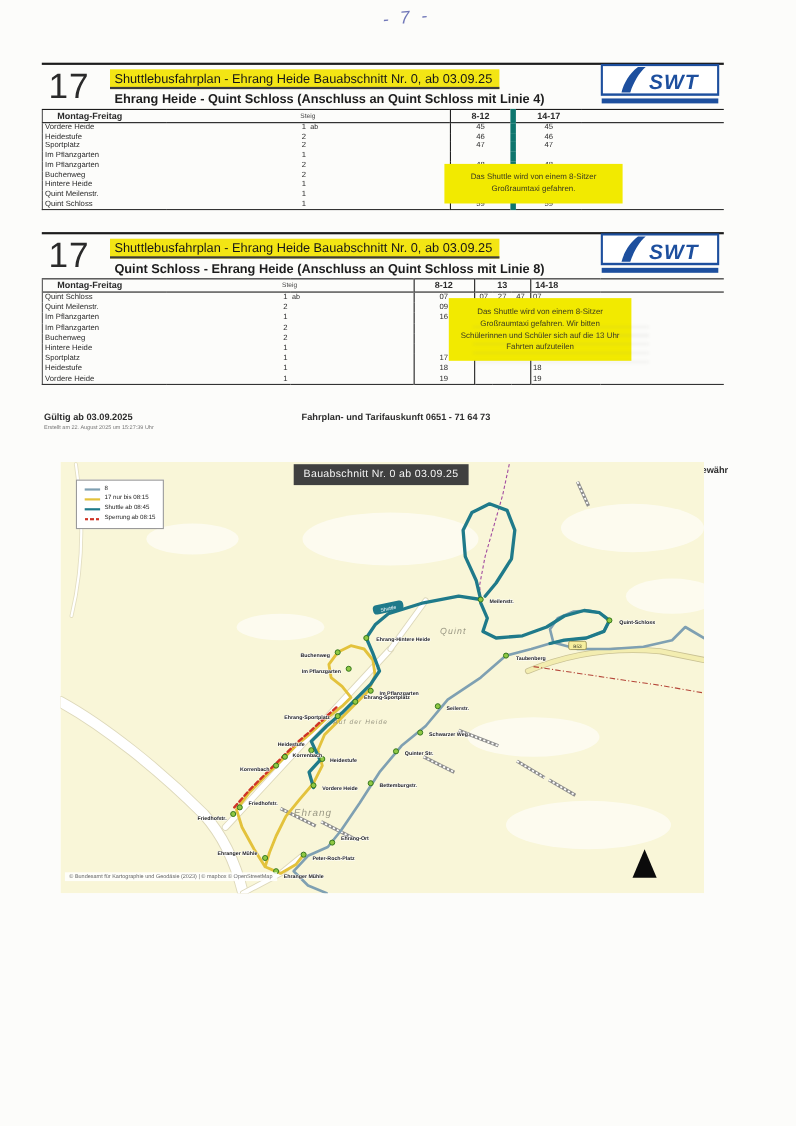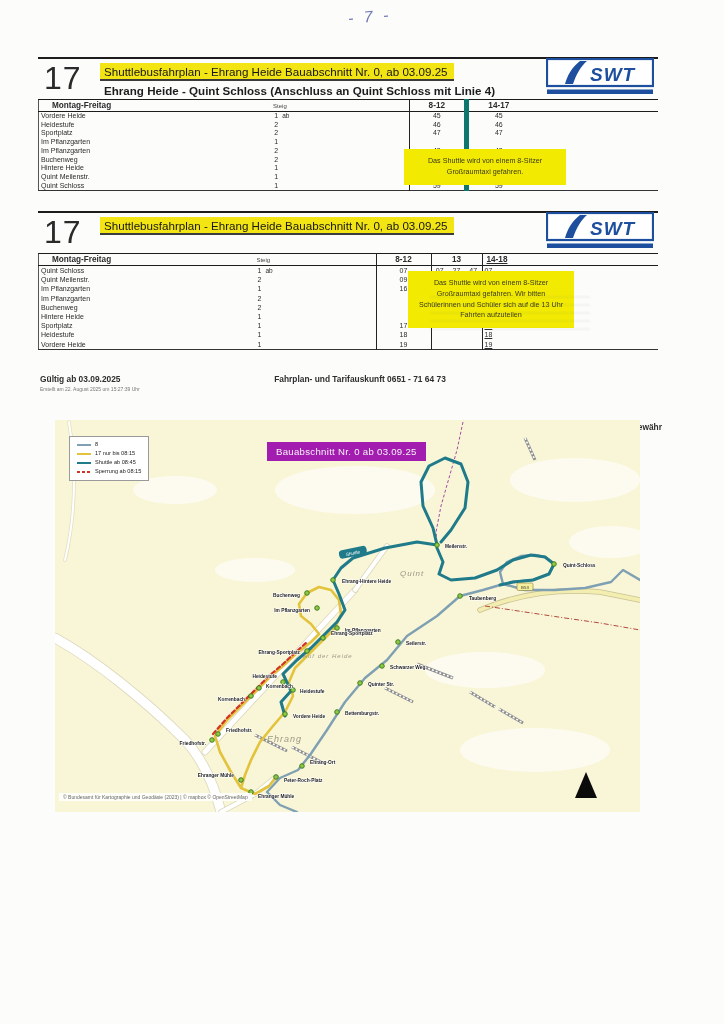--- a/index.html
+++ b/index.html
@@ -24,38 +24,38 @@
   .tt th.h-left{text-align:left;padding-left:4px;}
   .tt td{padding:0 2px;height:8.7px;line-height:8.7px;white-space:nowrap;overflow:hidden;}
   .tt2 td{height:9.2px;line-height:9.2px;}
   .c-stop{width:86px;}
   .c-steig{width:28px;text-align:right;}
   .c-ab{width:16px;font-size:6.5px;}
   .c-t1,.c-a{width:28px;text-align:center;border-left:1.3px solid #222;margin-left:25px;}
   .c-t2{width:34px;text-align:center;border-left:5px solid #0f766e;}
   .c-b{width:24px;text-align:center;}
   .c-b1{border-left:1.3px solid #222;}
-  .c-c{width:46px;text-align:left;border-left:1.3px solid #222;padding-left:5px;text-decoration:underline;}
+  .c-c{width:46px;text-align:left;border-left:1.3px solid #222;padding-left:5px;}
   .c-fill{border:none;}
   .note{position:absolute;background:#f2ea00;color:#3a3a1e;font-size:7.2px;line-height:1.5;
         text-align:center;padding:7px 7px;}
   .note1{left:404px;top:64px;width:148px;margin-top:28px;}
   .note2{left:408px;top:60px;width:152px;}
   .footer{position:absolute;left:0;top:374px;width:724px;font-size:8.4px;font-weight:bold;color:#2e2e2e;}
   .f-left{position:absolute;left:40px;top:0;}
   .f-created{font-size:5px;font-weight:normal;color:#777;margin-top:2px;}
   .f-center{position:absolute;left:240px;top:0;width:240px;text-align:center;}
   .f-right{position:absolute;right:62px;top:0;margin-top:48px;}
   .map{position:absolute;left:55px;top:420px;width:585px;height:392px;}
   .map svg{position:absolute;left:0;top:0;}
   .map-legend{position:absolute;left:14px;top:16px;background:#fff;border:1px solid #9a9a9a;
         padding:5px 7px;display:flex;flex-direction:column;gap:3.5px;z-index:3;}
   .leg-row{display:flex;align-items:center;gap:4px;font-size:5.6px;color:#222;line-height:1;}
   .leg-sw{width:14px;height:2.6px;flex:none;}
-  .map-title{position:absolute;left:212px;top:22px;background:#a21caf;color:#f5f5f5;
+  .map-title{position:absolute;left:212px;top:2px;background:#404040;color:#f5f5f5;
         font-size:9.6px;padding:4px 9px;letter-spacing:.3px;z-index:3;}
   .map-attr{position:absolute;left:4px;top:373px;background:rgba(255,255,255,.85);
         font-size:5px;color:#666;padding:1px 4px;white-space:nowrap;z-index:3;}
   .ghost{position:absolute;left:430px;top:296px;width:160px;height:34px;opacity:.6;
         background:repeating-linear-gradient(0deg,rgba(130,130,130,.16) 0 2px,transparent 2px 8px);
         filter:blur(1.3px);}
 </style>
 </head>
 <body>
 
@@ -162,20 +162,21 @@
         </tbody>
     </table>
     <div class="note note1">Das Shuttle wird von einem 8-Sitzer Großraumtaxi gefahren.</div>
   </div>
 
   <div class="section" style="top:211px">
     <div class="topline"></div>
     <div class="big-number">17</div>
     <div class="title-wrap">
       <span class="hl-title">Shuttlebusfahrplan - Ehrang Heide Bauabschnitt Nr. 0, ab 03.09.25</span>
+      <div class="subtitle">Quint Schloss - Ehrang Heide (Anschluss an Quint Schloss mit Linie 8)</div>
     </div>
     <svg class="swt-logo" viewBox="0 0 108 37">
       <rect x="1" y="1" width="106" height="27" fill="#ffffff" stroke="#1d4f9e" stroke-width="2.2"></rect>
       <path d="M34,3 C26,9 21,18 19,26 L27,26 C30,17 35,8 41,3 Z" fill="#1d4f9e"></path>
       <text x="44" y="23" font-size="19" font-weight="bold" font-style="italic" fill="#1d4f9e" letter-spacing="1">SWT</text>
       <rect x="1" y="31.5" width="106" height="4.5" fill="#1d4f9e"></rect>
     </svg>
     <table class="tt tt2">
       <thead>
         <tr>

